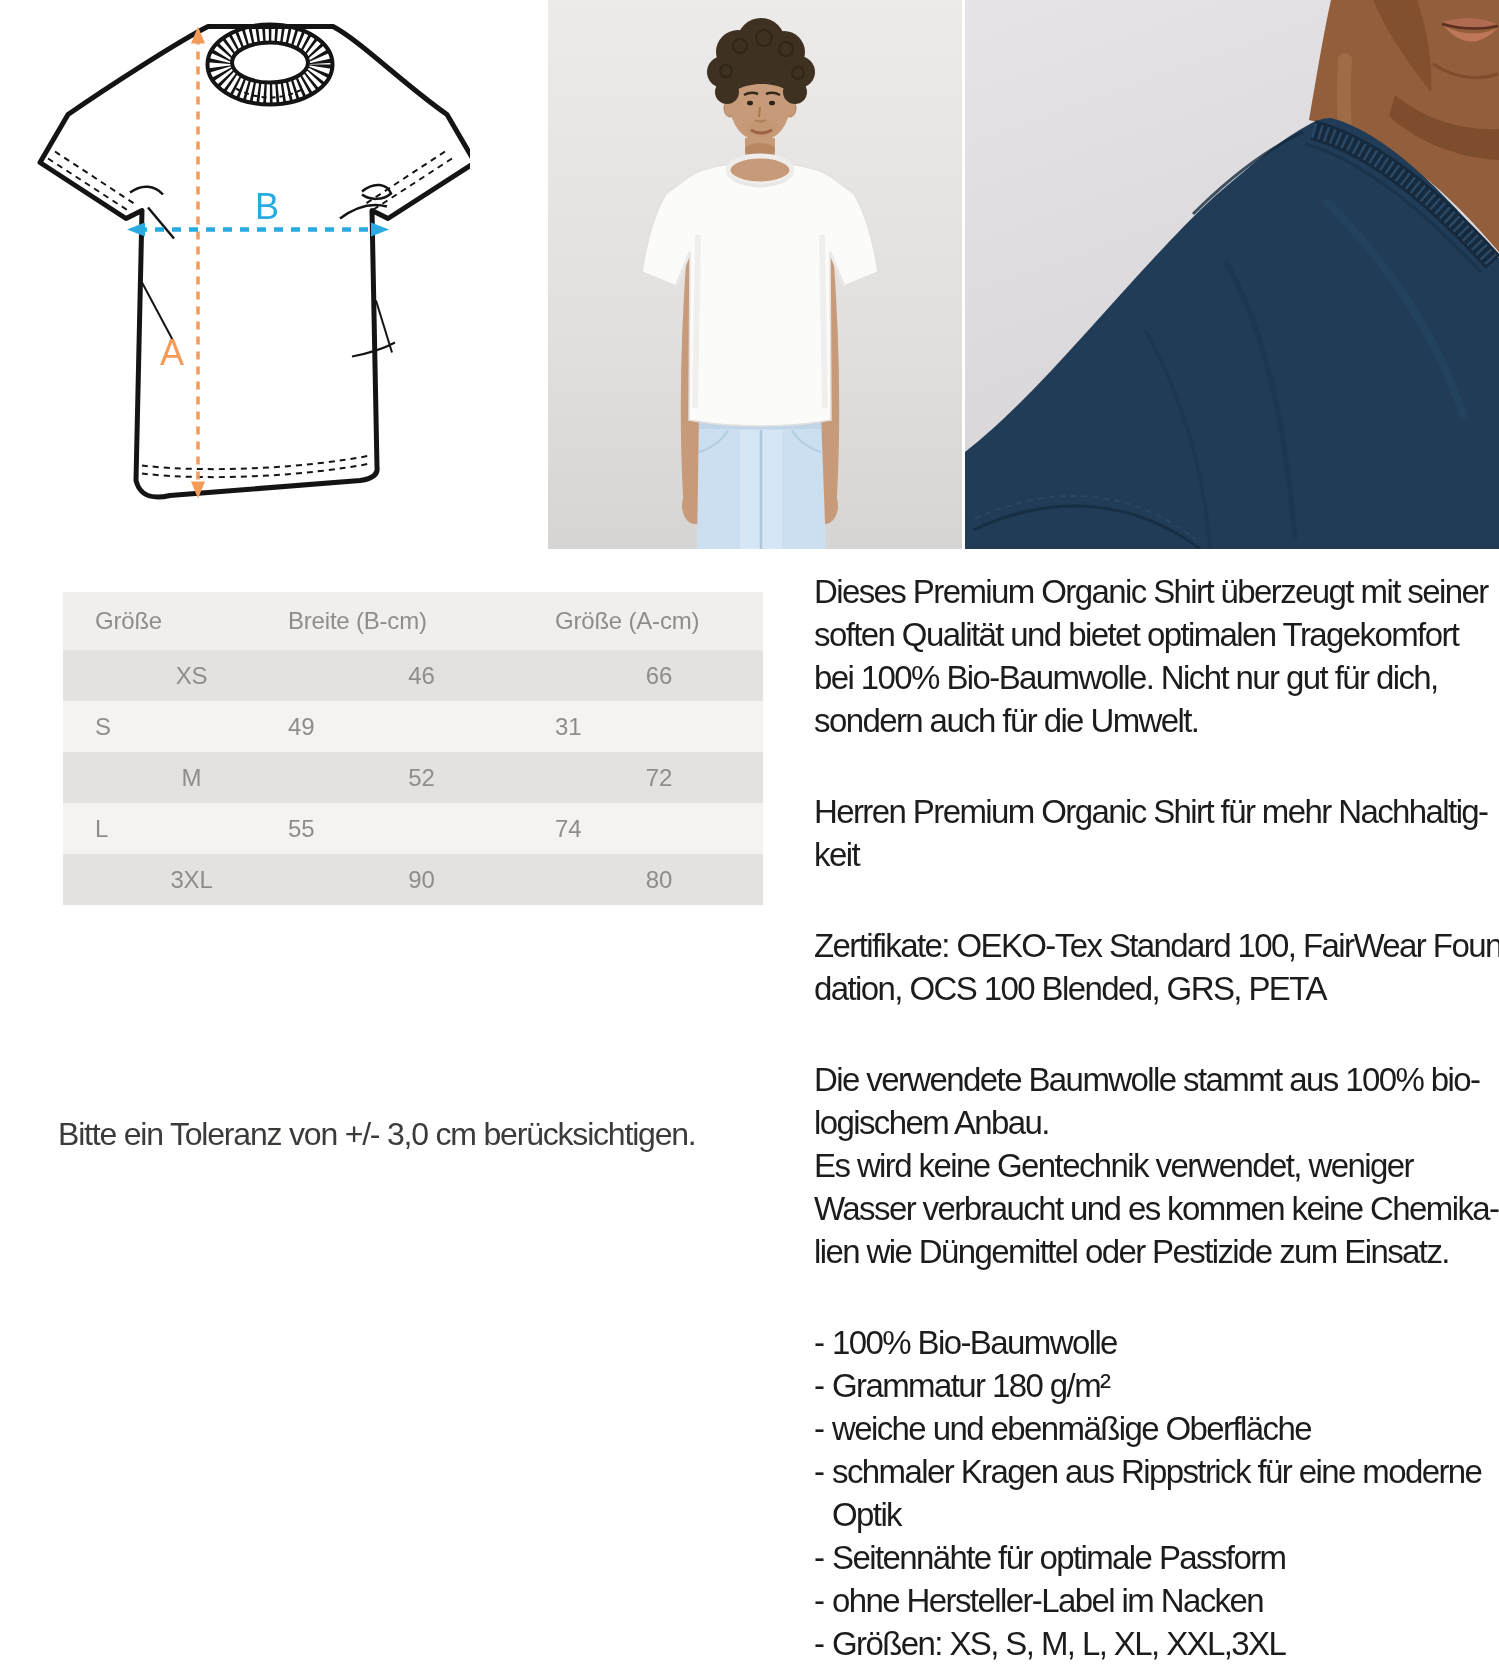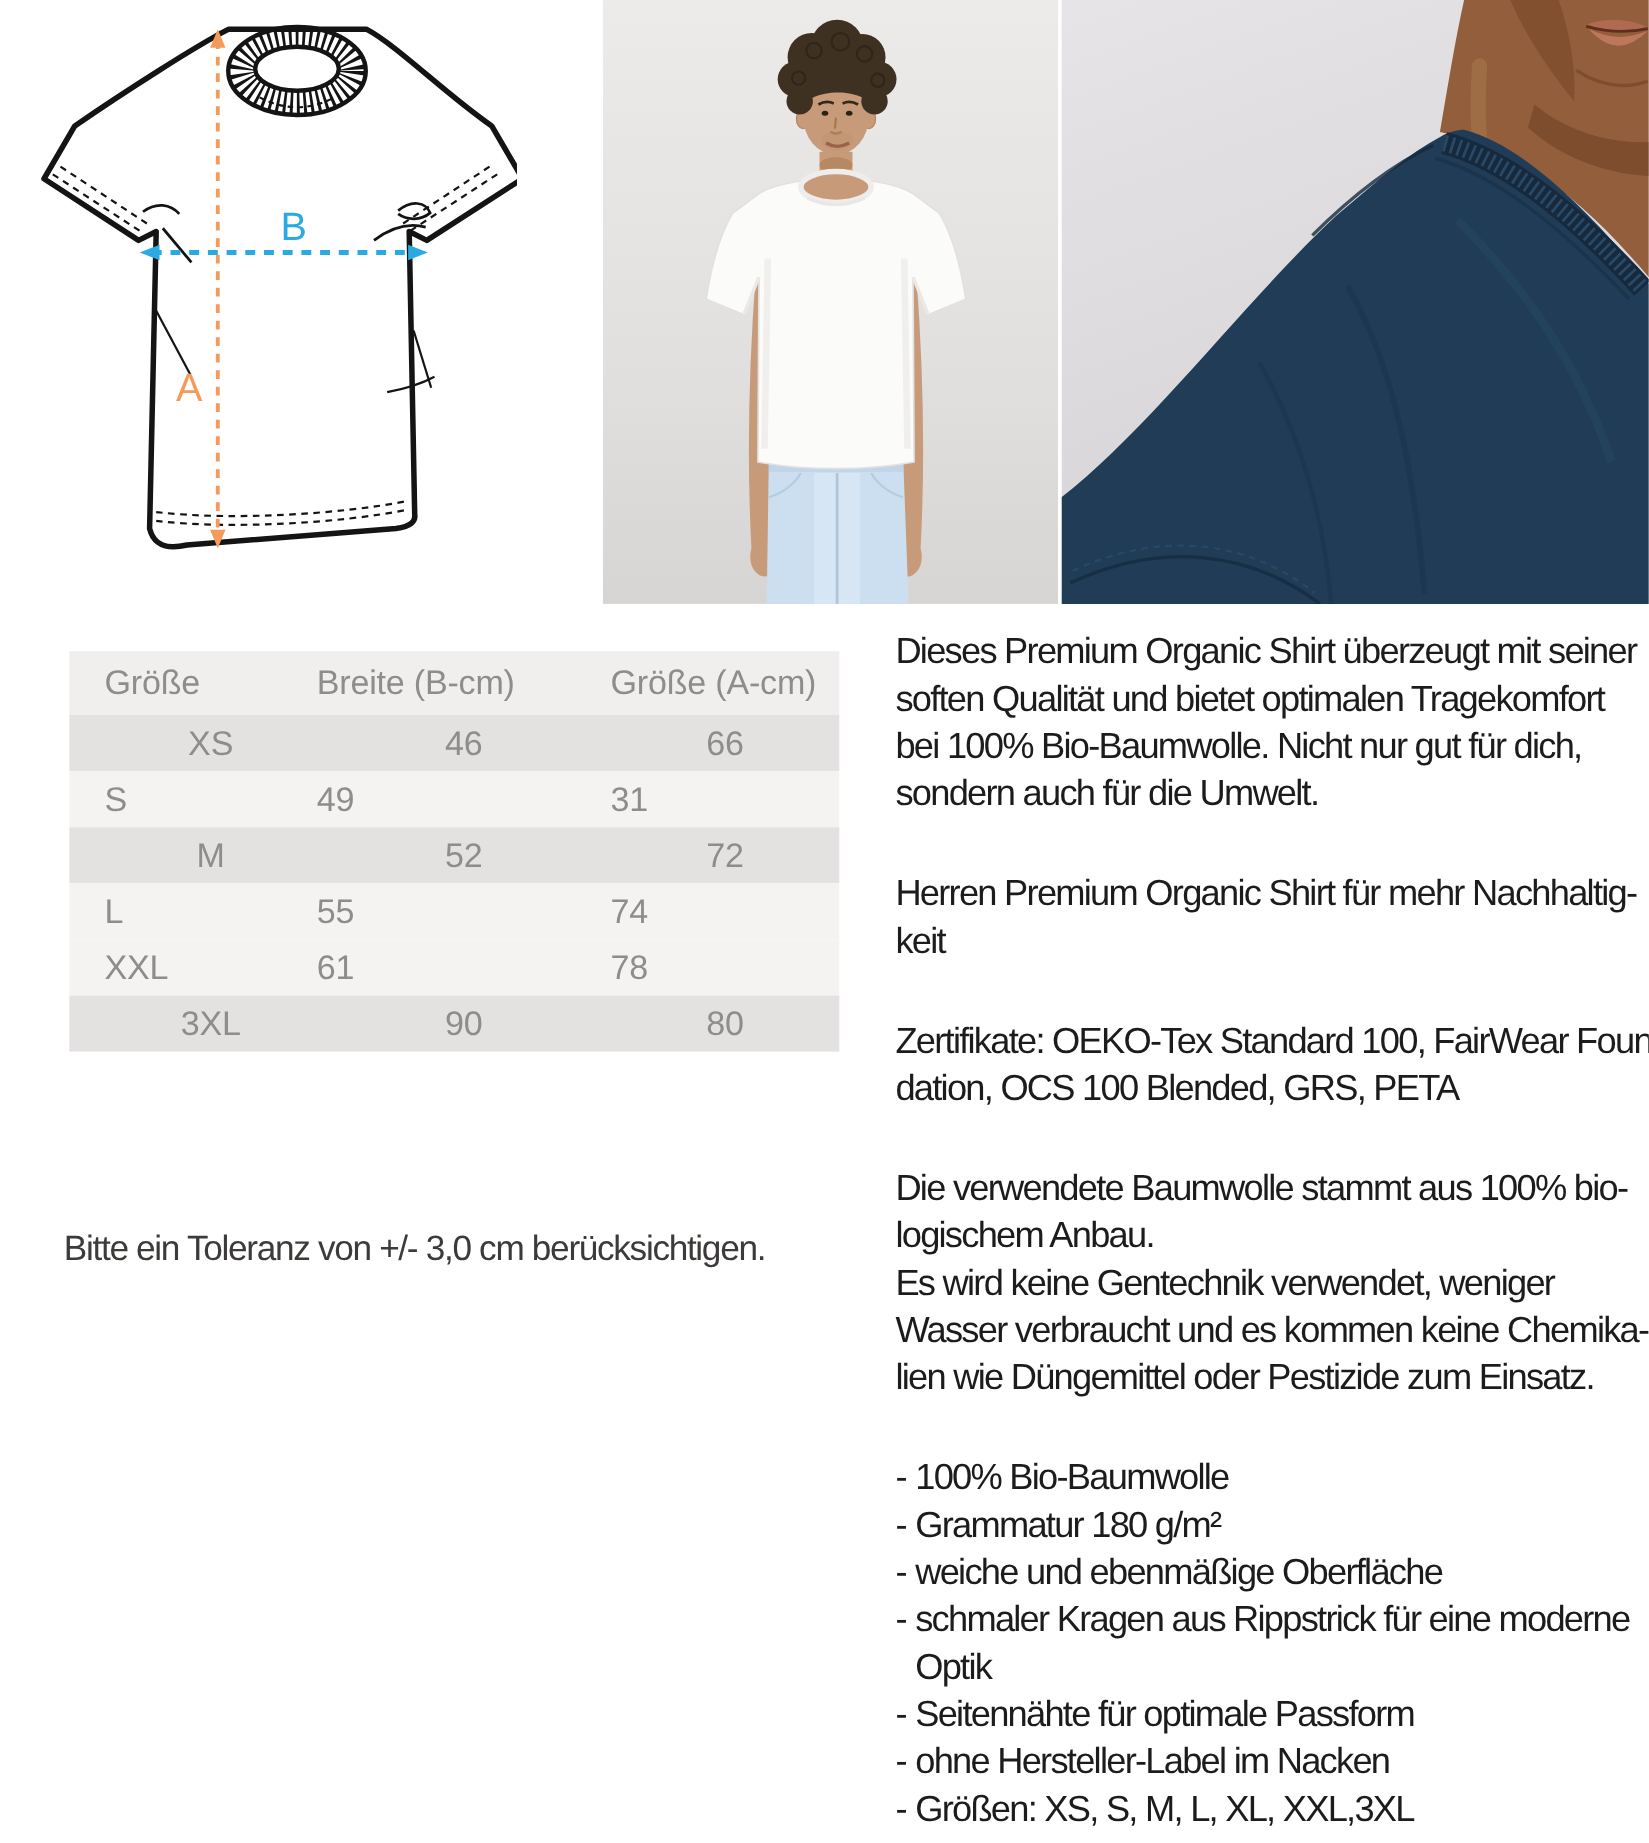--- a/index.html
+++ b/index.html
@@ -12,21 +12,21 @@
   }
   
   .diagram{position:absolute;left:30px;top:8px;width:440px;height:505px;}
   .photo-model{position:absolute;left:548px;top:0;width:414px;height:549px;}
   .photo-detail{position:absolute;left:965px;top:0;width:534px;height:549px;}
   .diagram svg,.photo-model svg,.photo-detail svg{display:block;}
 
   
   .size-table{
     position:absolute;left:63px;top:592px;width:700px;
-    font-size:31px;color:#8F8D8C;letter-spacing:-0.2px;
+    font-size:24px;color:#8F8D8C;letter-spacing:-0.2px;
   }
   .t-row{
     display:grid;grid-template-columns:225px 267px 208px;
     align-items:center;height:51px;
   }
   .t-head{height:58px;background:#F1EFEE;}
   .t-row.shade{background:#E4E2E1;text-align:center;}
   .t-row.light{background:#F5F3F2;}
   .t-cell{padding-left:0;}
   .t-cell.first{padding-left:32px;}
@@ -225,25 +225,20 @@
     </div>
     <div class="t-row shade">
       <div class="t-cell first">M</div>
       <div class="t-cell">52</div>
       <div class="t-cell">72</div>
     </div>
     <div class="t-row light">
       <div class="t-cell first">L</div>
       <div class="t-cell">55</div>
       <div class="t-cell">74</div>
-    </div>
-    <div class="t-row light">
-      <div class="t-cell first">XXL</div>
-      <div class="t-cell">61</div>
-      <div class="t-cell">78</div>
     </div>
     <div class="t-row shade">
       <div class="t-cell first">3XL</div>
       <div class="t-cell">90</div>
       <div class="t-cell">80</div>
     </div>
   </div>
 
   <div class="tolerance">Bitte ein Toleranz von +/- 3,0 cm berücksichtigen.</div>
 

